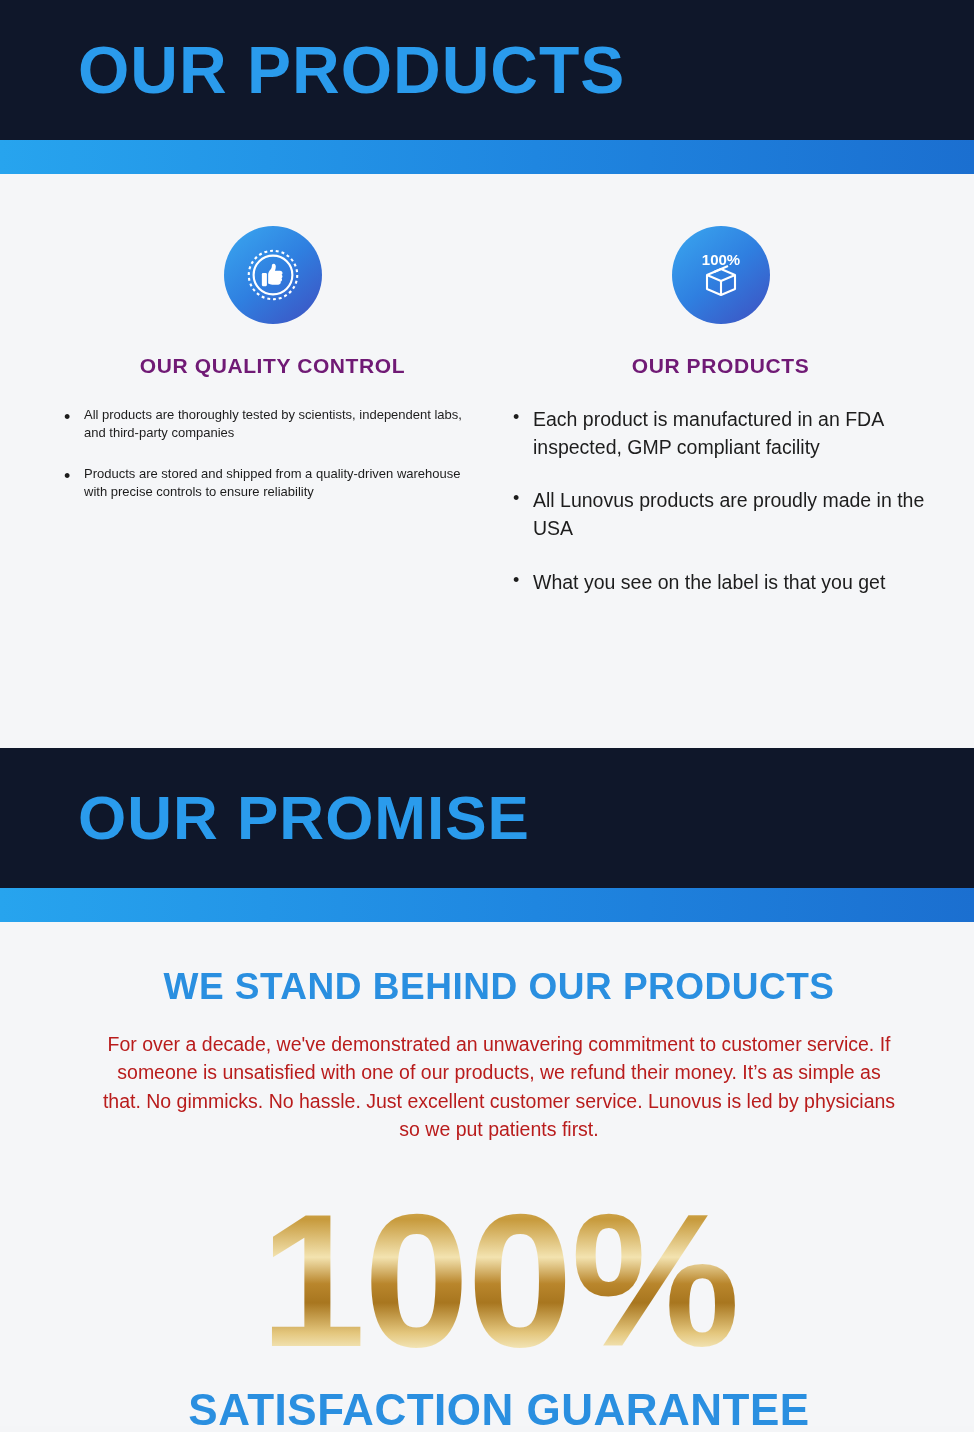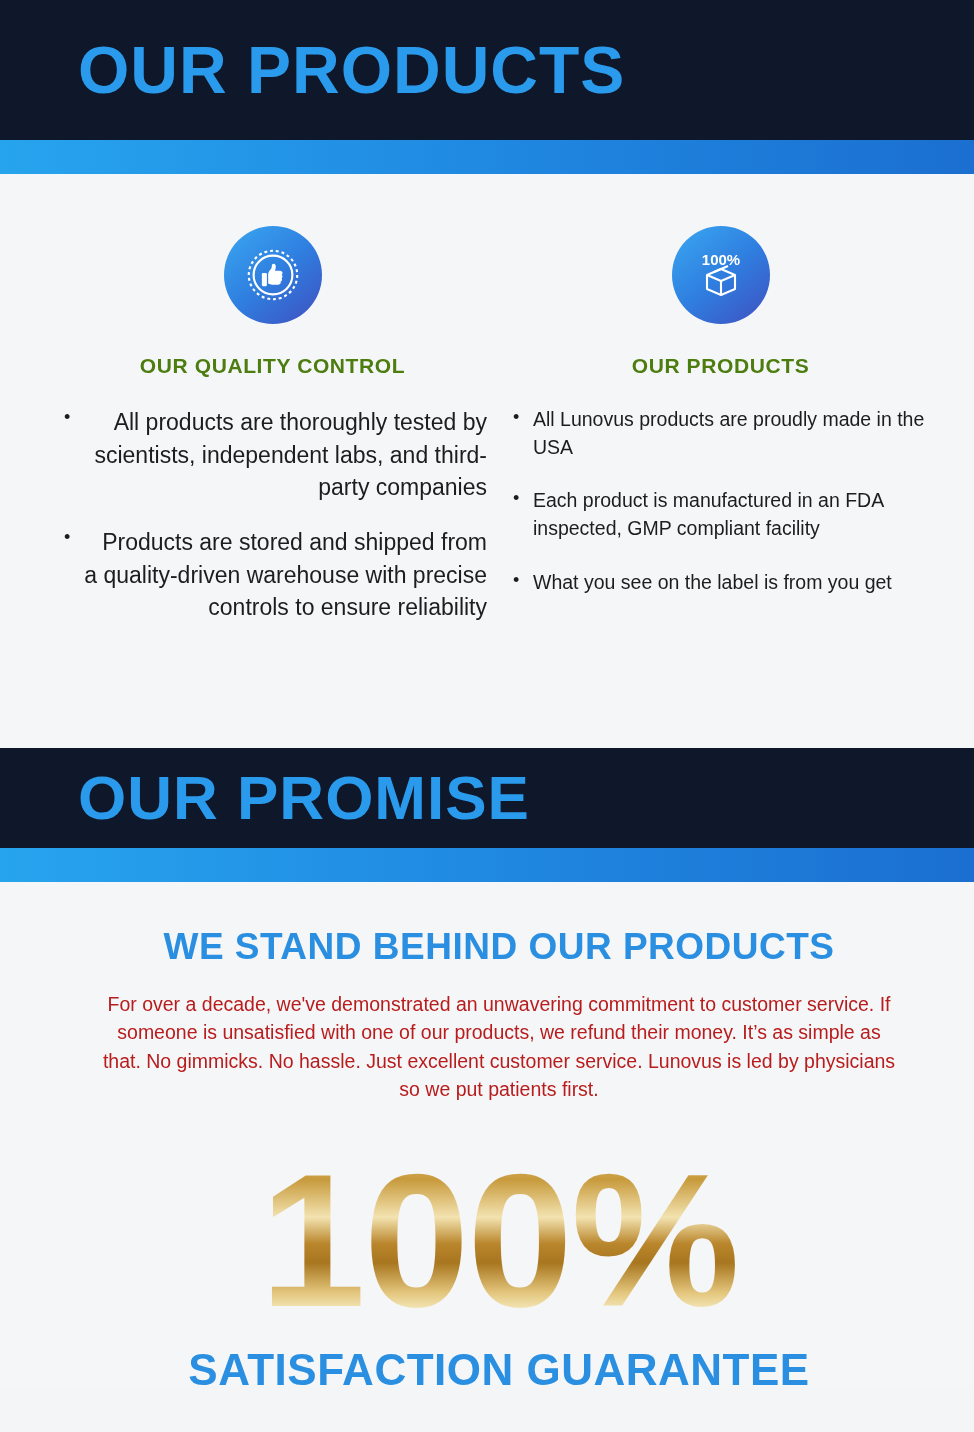--- a/index.html
+++ b/index.html
@@ -39,21 +39,21 @@
   }
   .banner-rule {
     width: 100%;
     background: linear-gradient(90deg, #27a4ee 0%, #1f86e0 55%, #1b6fd0 100%);
   }
 
   #banner-products { height: 140px; padding-left: 78px; }
   #banner-products .banner-title { font-size: 66px; }
   #rule-products { height: 34px; }
 
-  #banner-promise { height: 100px; padding-left: 78px; }
+  #banner-promise { height: 140px; padding-left: 78px; }
   #banner-promise .banner-title { font-size: 62px; }
   #rule-promise { height: 34px; }
 
   
   .products-section {
     background: #f5f6f8;
     padding: 52px 40px 36px 40px;
     box-sizing: border-box;
     height: 574px;
   }
@@ -80,21 +80,21 @@
     background: linear-gradient(140deg, #3aa8f0 0%, #2f7fe0 50%, #3f4fc0 100%);
     display: flex;
     align-items: center;
     justify-content: center;
     position: relative;
   }
   .badge svg { display: block; }
 
   .col-heading {
     text-align: center;
-    color: #4d7c0f;
+    color: #701a75;
     font-weight: bold;
     font-size: 21px;
     letter-spacing: 0.6px;
     margin-bottom: 28px;
   }
 
   ul.bullets {
     list-style: none;
     margin: 0;
     padding: 0;
@@ -109,21 +109,21 @@
   }
   ul.bullets li:last-child { margin-bottom: 16px; }
   ul.bullets li::before {
     content: "\2022";
     position: absolute;
     left: 6px;
     top: -1px;
     font-size: 18px;
     color: #1d1d1d;
   }
-  .col-left ul.bullets li { font-size: 23px; text-align: right; }
+  .col-left ul.bullets li { font-size: 13px; }
   .col-right ul.bullets li { margin-bottom: 26px; }
 
   
   .promise-section {
     background: #f5f6f8;
     padding: 44px 40px 0 64px;
     box-sizing: border-box;
     text-align: center;
     height: 504px;
   }
@@ -215,23 +215,23 @@
                 <path d="M22 36l14-6 14 6v14l-14 6-14-6z"></path>
                 <path d="M22 36l14 6 14-6"></path>
                 <path d="M36 42v14"></path>
                 <path d="M29 33l14-6"></path>
               </g>
             </svg>
           </div>
         </div>
         <div class="col-heading">OUR PRODUCTS</div>
         <ul class="bullets">
+          <li>Each product is manufactured in an FDA inspected, GMP compliant facility</li>
           <li>All Lunovus products are proudly made in the USA</li>
-          <li>Each product is manufactured in an FDA inspected, GMP compliant facility</li>
-          <li>What you see on the label is from you get</li>
+          <li>What you see on the label is that you get</li>
         </ul>
       </div>
 
     </div>
   </div>
 
   <div class="banner" id="banner-promise">
     <div class="banner-title">OUR PROMISE</div>
   </div>
   <div class="banner-rule" id="rule-promise"></div>

